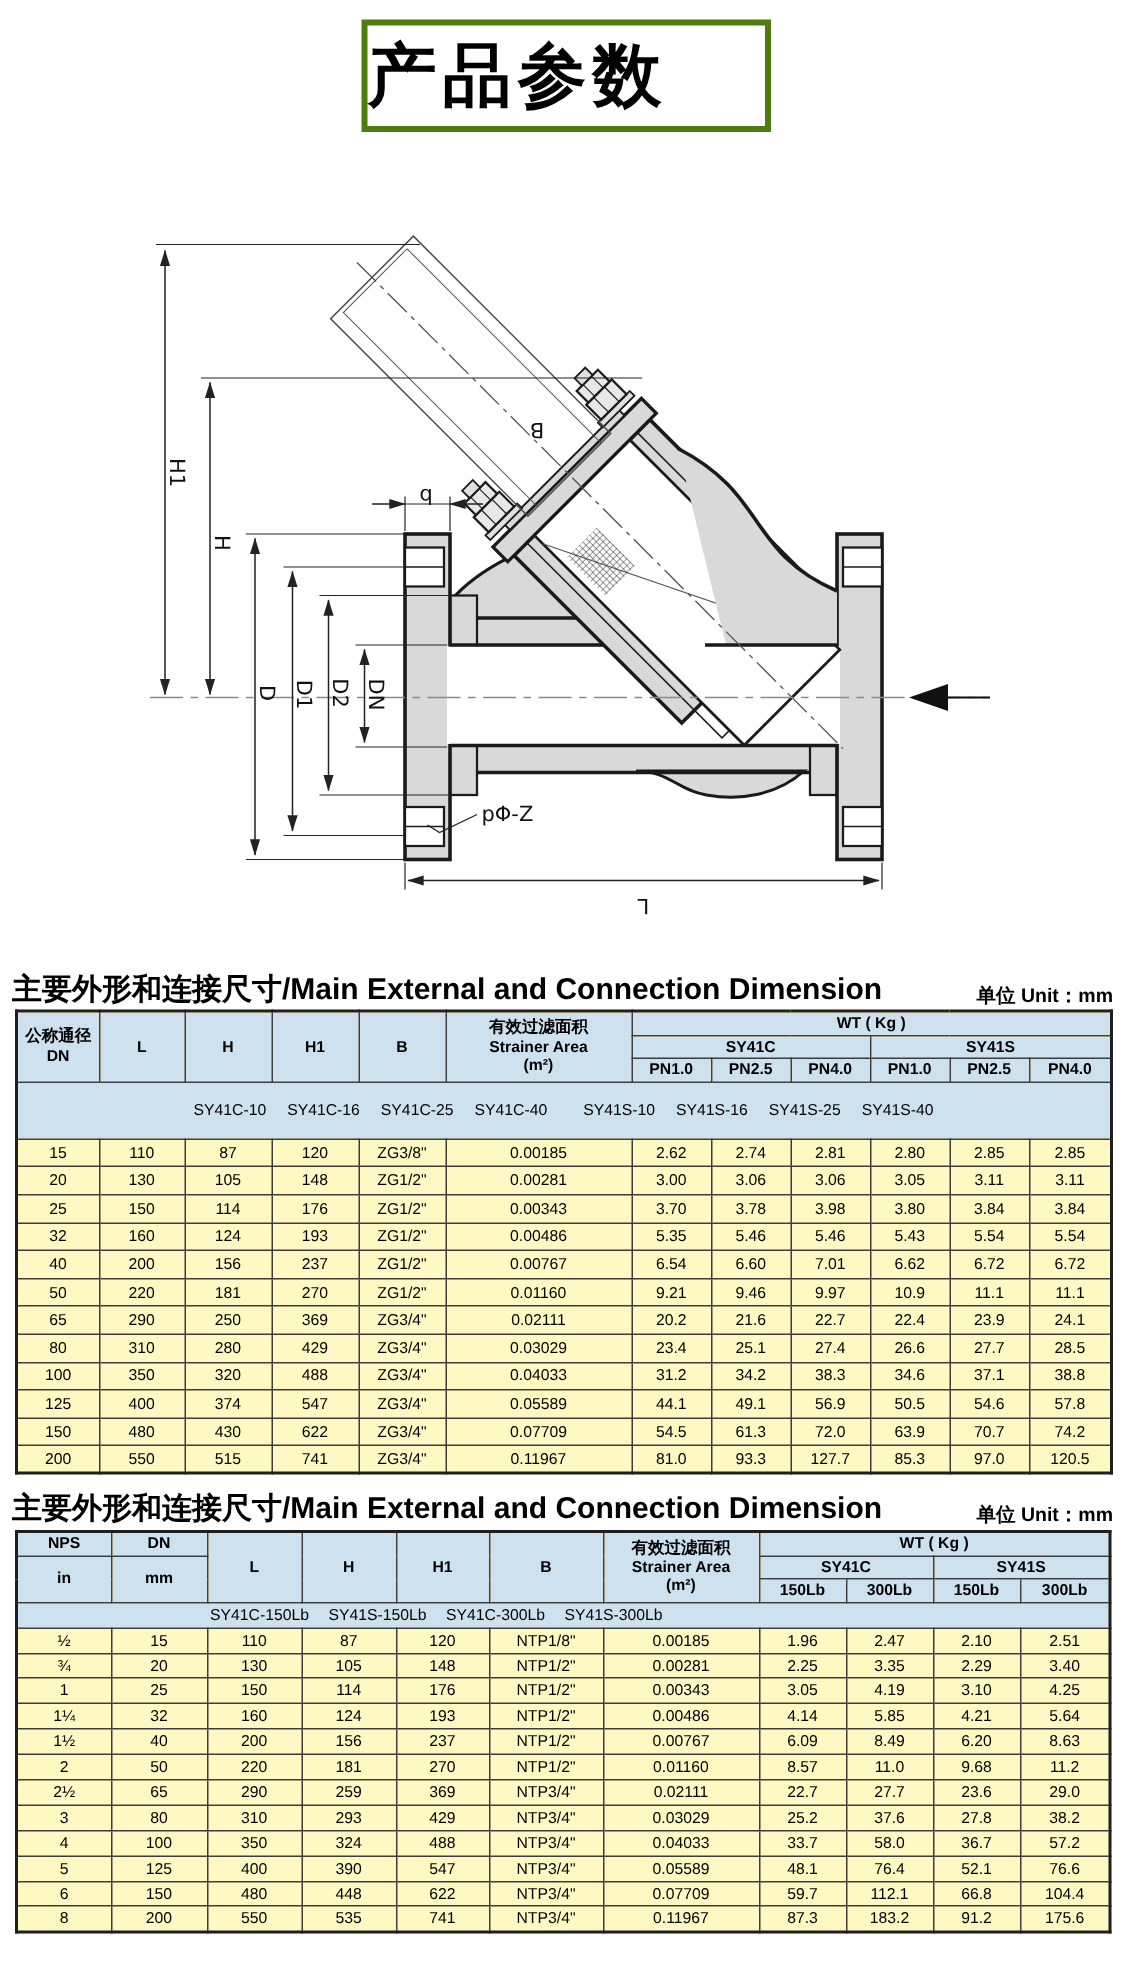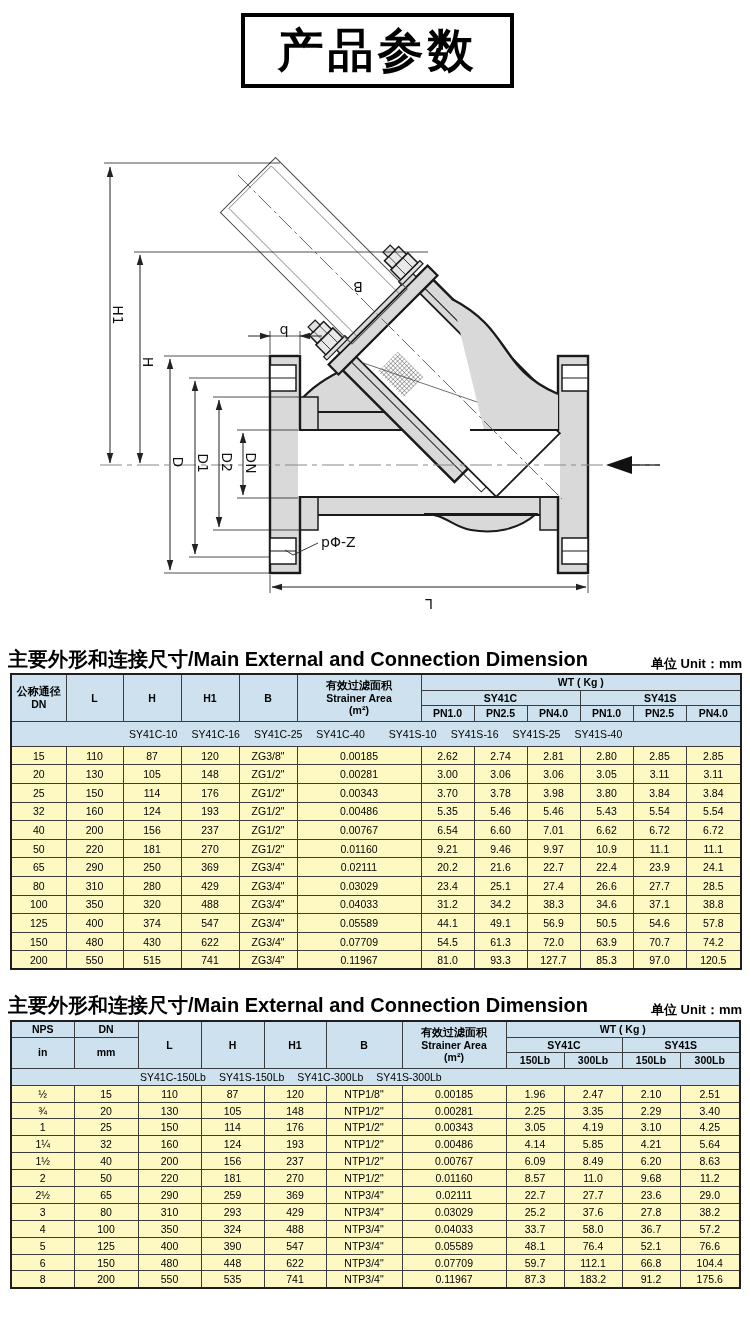--- a/index.html
+++ b/index.html
@@ -2,21 +2,21 @@
 <html><head>
 <meta charset="utf-8">
 <style>
   * { margin:0; padding:0; box-sizing:border-box; }
   html,body { background:#ffffff; }
   body { font-family:"Liberation Sans","DejaVu Sans",sans-serif; color:#111; }
   .page { position:relative; width:750px; height:1323px; background:#fff; overflow:hidden; }
 
   .title-box {
     position:absolute; left:241px; top:13px; width:273px; height:75px;
-    border:4px solid #000000; display:flex; align-items:center; justify-content:center;
+    border:4px solid #4d7c0f; display:flex; align-items:center; 
   }
   .title-box span {
     font-size:46px; font-weight:bold; letter-spacing:4px; color:#000;
     font-family:"DejaVu Sans","Liberation Sans",sans-serif;
   }
 
   .drawing { position:absolute; left:0; top:110px; }
 
   .sec-head {
     position:absolute; left:8px; width:736px; display:flex;
@@ -31,21 +31,21 @@
   #table1 { position:absolute; left:10px; top:673px; width:730px; }
   #table2 { position:absolute; left:10px; top:1020px; width:729px;padding-left:44px; }
   th, td { border:1px solid #3c3c3c; text-align:center; vertical-align:middle; overflow:hidden; }
   table { border:2px solid #1f1f1f; }
   th { background:#cde2ee; font-weight:bold; font-size:10.5px; line-height:1.2; padding:1px 1px; color:#000; }
   th .cn { font-size:11px; }
   th .en { font-weight:bold; }
   td { font-size:10.5px; height:18.6px; padding:0 1px; color:#000; }
   #table2 td { height:16.9px; }
   tr.subrow td {
-    background:#cde2ee; text-align:left; height:25px;
+    background:#cde2ee; text-align:left; height:38px;
   }
   .sub-flex { display:flex; align-items:center; }
   #table1 .sub-flex { padding-left:116px; gap:14px; }
   #table2 .sub-flex { padding-left:127px; gap:13px; }
   .sub-flex span { font-size:10.5px; white-space:nowrap; color:#000; }
   #table1 .sub-flex span:nth-child(5) { margin-left:10px; }
 
   text { font-family:"DejaVu Sans","Liberation Sans",sans-serif; }
 </style>
 </head>

